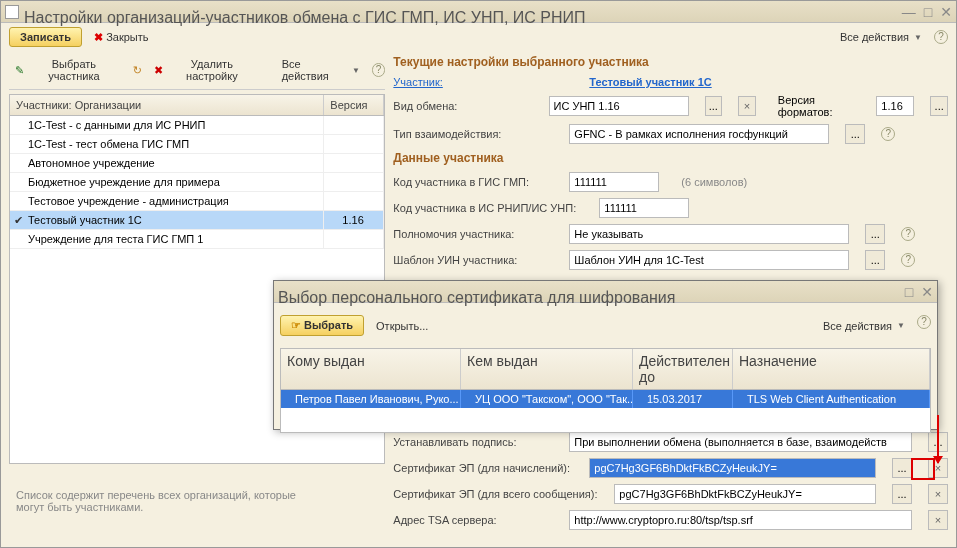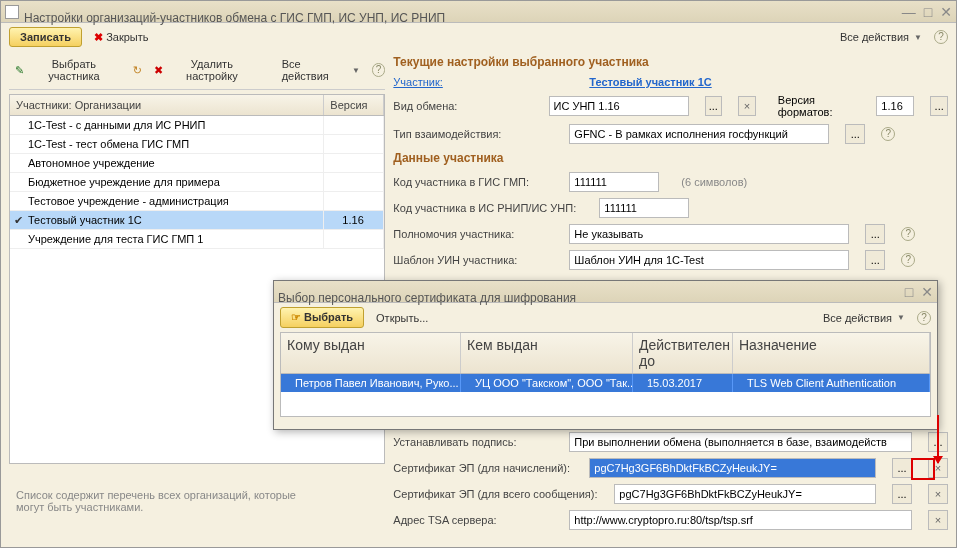--- a/index.html
+++ b/index.html
@@ -1,20 +1,20 @@
 <!DOCTYPE html>
 <html><head>
 <meta charset="utf-8">
 <style>
 * { box-sizing: border-box; margin: 0; padding: 0; }
 body { font-family: Arial, sans-serif; font-size: 11px; background: #f5f0e0; width: 957px; height: 548px; overflow: hidden; position: relative; }
 .window { background: #f5f0e0; border: 1px solid #999; width: 957px; height: 548px; }
 .titlebar { background: linear-gradient(#e8e0c8, #ddd4b8); height: 22px; display: flex; align-items: center; padding: 0 4px; border-bottom: 1px solid #bbb; }
 .titlebar .icon { width: 14px; height: 14px; background: #fff; border: 1px solid #999; margin-right: 5px; }
-.titlebar .title { flex: 1; color: #555; font-size: 12px; margin-top: 12px; }
+.titlebar .title { flex: 1; color: #555; font-size: 16px; margin-top: 12px; }
 .win-controls { display: flex; gap: 8px; color: #888; font-size: 14px; }
 .win-controls span { cursor: pointer; }
 
 .toolbar { display: flex; align-items: center; padding: 4px 8px; gap: 6px; }
 .btn-yellow { background: linear-gradient(#fff3b0, #f5d060); border: 1px solid #c0a030; border-radius: 3px; padding: 3px 10px; font-weight: bold; color: #333; cursor: pointer; font-size: 11px; }
 .btn-flat { background: none; border: none; color: #333; cursor: pointer; padding: 3px 6px; display: flex; align-items: center; gap: 3px; font-size: 11px; }
 .x-red { color: #d00; font-weight: bold; }
 .spacer { flex: 1; }
 .dd-arrow { color: #666; font-size: 8px; margin-left: 2px; }
 .help-icon { display: inline-block; width: 14px; height: 14px; border: 1px solid #aa8; border-radius: 7px; text-align: center; line-height: 12px; color: #886; font-size: 10px; cursor: pointer; }
@@ -46,21 +46,21 @@
 .input { background: #fff; border: 1px solid #bbb; padding: 2px 4px; height: 20px; font-size: 11px; }
 .input.sel { background: #3878d8; color: #fff; }
 .btn-dots { width: 20px; height: 20px; border: 1px solid #bbb; background: #f0ead8; cursor: pointer; font-size: 11px; }
 .btn-x { width: 20px; height: 20px; border: 1px solid #bbb; background: #f0ead8; cursor: pointer; color: #666; font-size: 11px; }
 .hint { color: #888; padding-left: 6px; }
 
 .footer-text { color: #888; padding: 6px 8px; font-size: 11px; max-width: 300px; }
 
 .modal { position: absolute; left: 273px; top: 280px; width: 665px; height: 150px; background: #f5f0e0; border: 1px solid #777; box-shadow: 2px 2px 8px rgba(0,0,0,0.3); }
 .modal .titlebar { font-size: 11px; }
-.modal-toolbar { display: flex; align-items: center; padding: 4px 6px; gap: 6px; }
+.modal-toolbar { display: flex; padding: 12px 6px; gap: 6px; }
 .modal-grid { margin: 0 6px; border: 1px solid #bbb; background: #fff; height: 85px; }
 .modal-grid-header { display: flex; background: linear-gradient(#f8f4e8, #ece4d0); border-bottom: 1px solid #bbb; }
 .modal-grid-header .mcol { padding: 4px 6px; border-right: 1px solid #ccc; color: #444; font-size: 14px; }
 .modal-grid-row { display: flex; background: #3878d8; color: #fff; }
 .modal-grid-row .mcol { padding: 3px 14px; border-right: 1px solid #5898f8; font-size: 11px; overflow: hidden; white-space: nowrap; }
 .mcol-1 { width: 180px; }
 .mcol-2 { width: 172px; }
 .mcol-3 { width: 100px; }
 .mcol-4 { flex: 1; }
 

